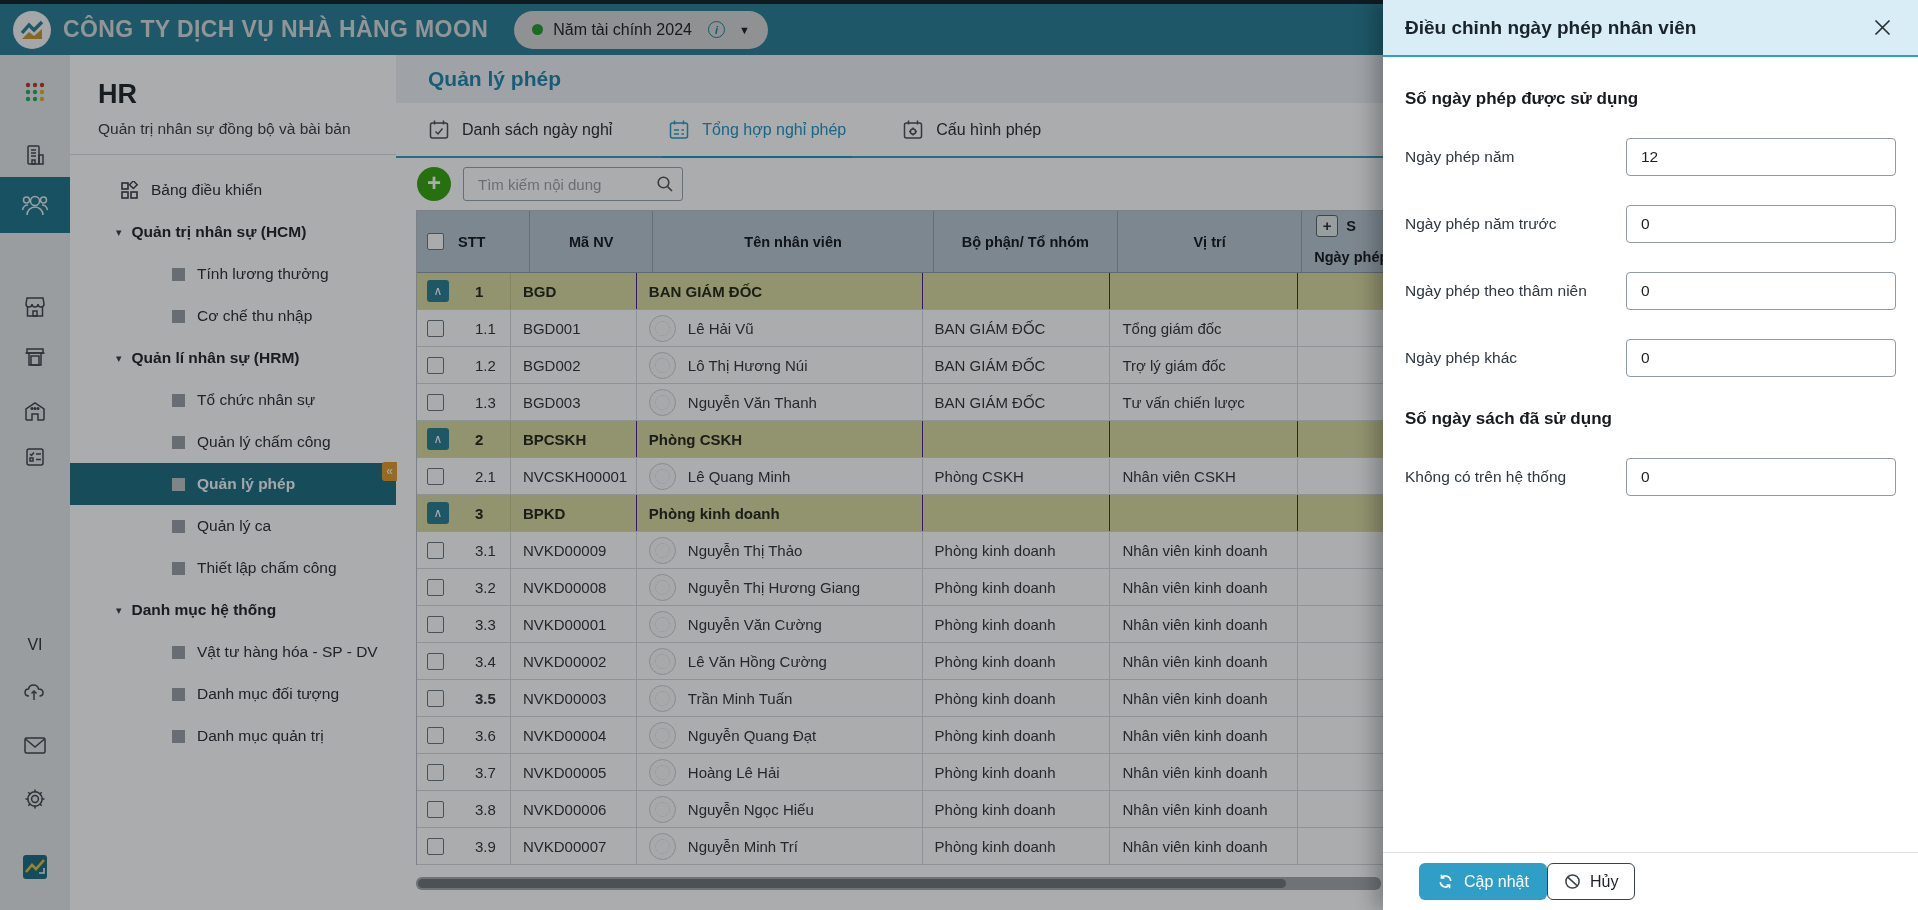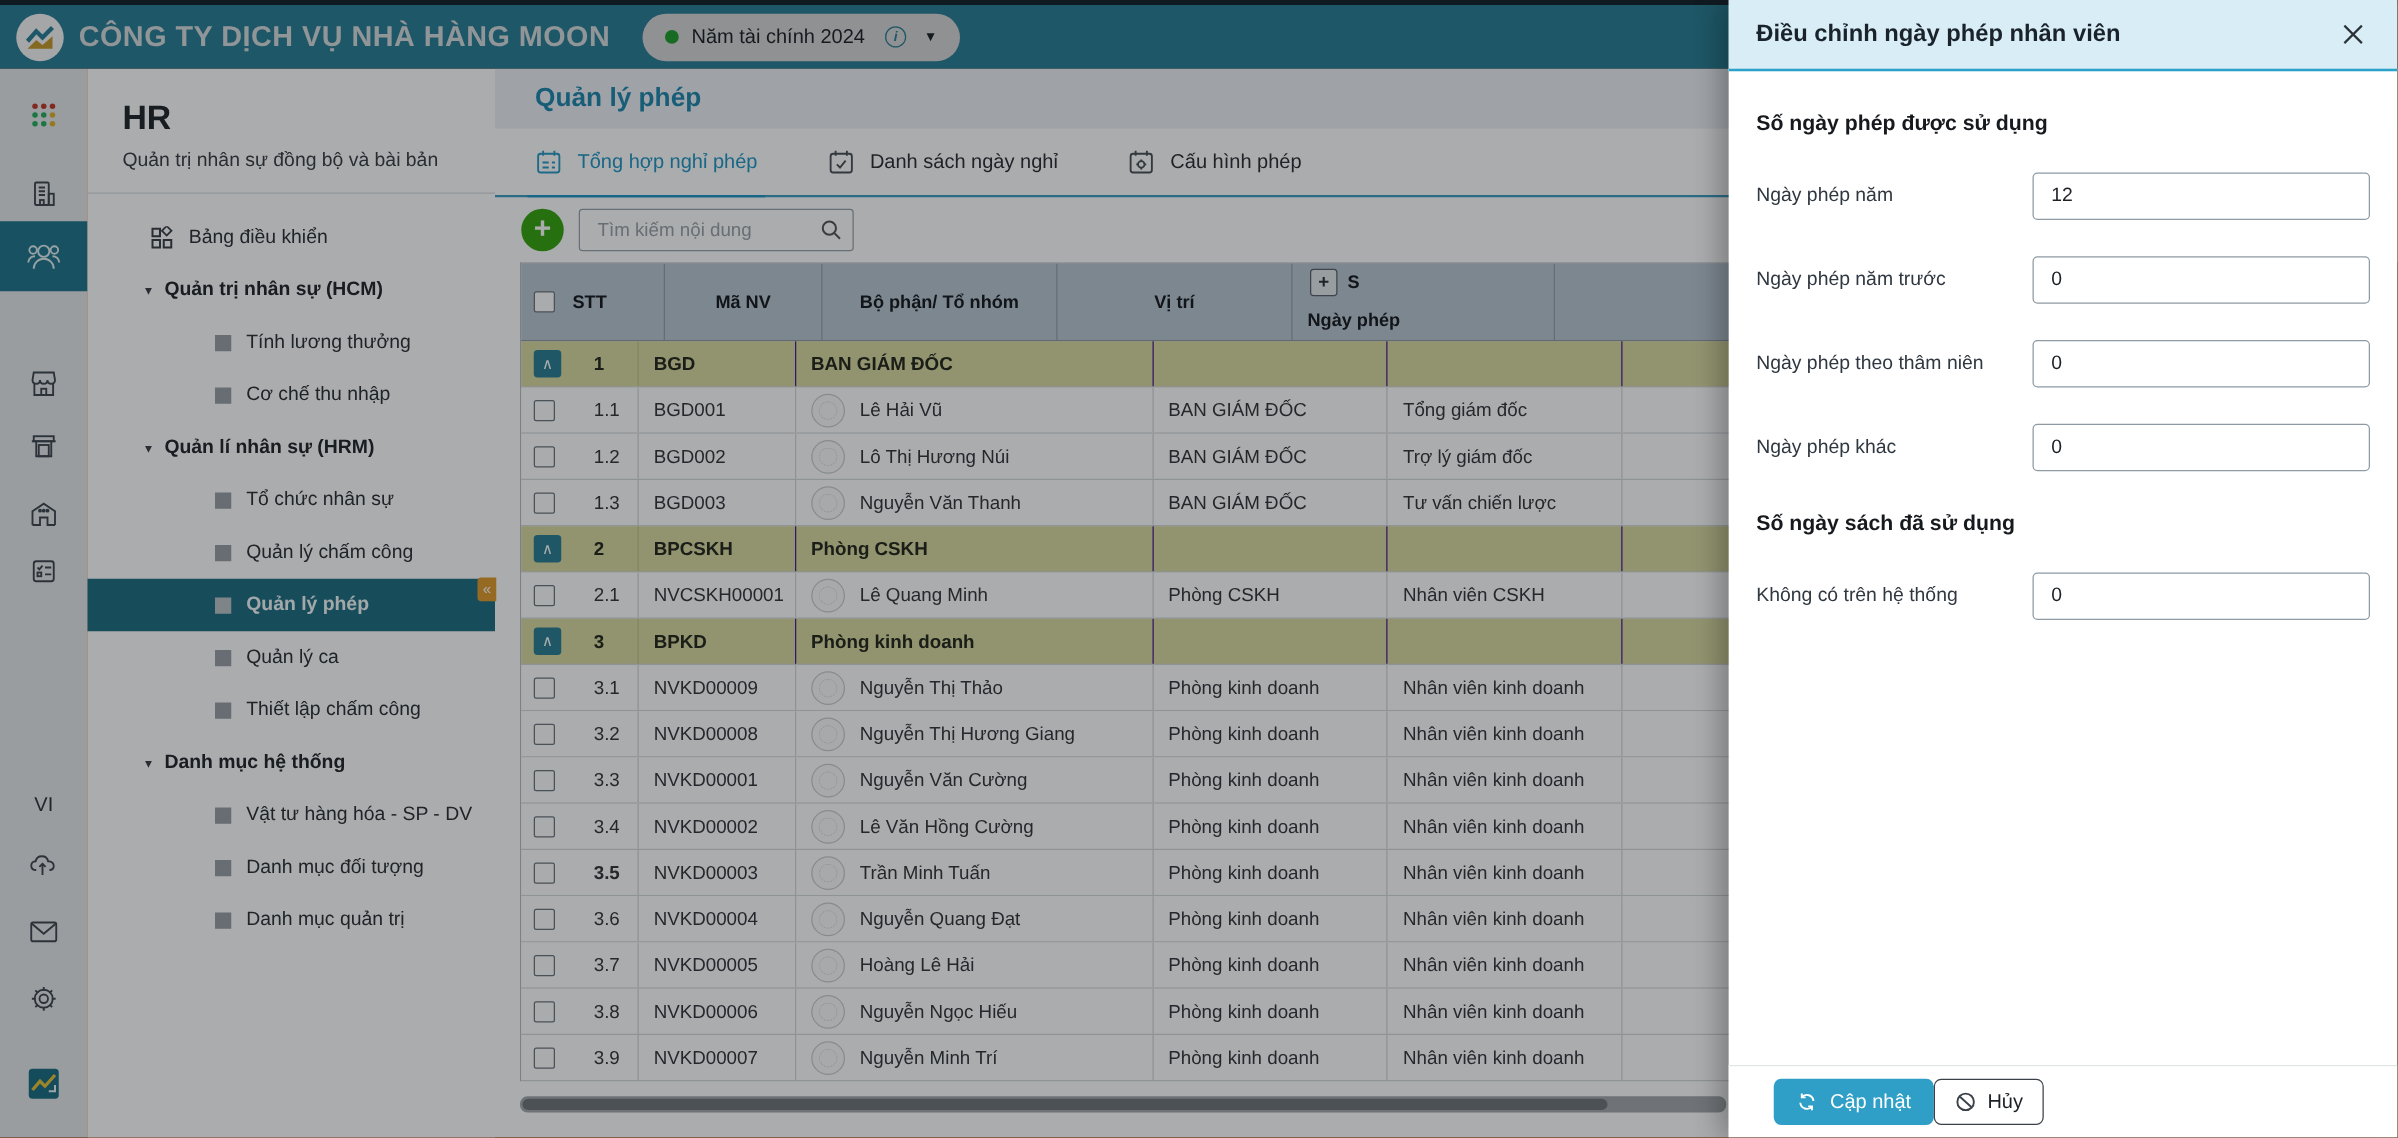--- a/index.html
+++ b/index.html
@@ -1,17 +1,17 @@
 <!DOCTYPE html>
 <html><head>
 <meta charset="utf-8">
 <style>
   html,body{margin:0;padding:0;background:#222;}
   *{box-sizing:border-box;font-family:"Liberation Sans","DejaVu Sans",sans-serif;}
-  .stage{position:relative;width:1918px;height:910px;background:#f97316;overflow:hidden;}
+  .stage{position:relative;width:1918px;height:910px;background:#8b5cf6;overflow:hidden;}
 
   
   .topstrip{position:absolute;left:0;top:0;width:100%;height:4px;background:#15232b;z-index:5;}
   .topbar{position:absolute;left:0;top:4px;width:100%;height:51px;background:#2a7e95;display:flex;align-items:center;z-index:5;}
   .logo-circle{width:38px;height:38px;border-radius:50%;background:#f4f6f7;margin-left:13px;display:flex;align-items:center;justify-content:center;}
   .company{margin-left:12px;font-size:23px;font-weight:bold;color:#d7dcdf;letter-spacing:.4px;}
   .fiscal-pill{margin-left:26px;height:38px;border-radius:19px;background:#d5d7d8;display:flex;align-items:center;padding:0 18px;gap:10px;cursor:pointer;}
   .dot-green{width:11px;height:11px;border-radius:50%;background:#1f9d2c;}
   .fiscal-label{font-size:16px;color:#1d2126;}
   .info-ic{width:17px;height:17px;border-radius:50%;border:1.6px solid #2a7e95;color:#2a7e95;font-size:11px;font-weight:bold;display:flex;align-items:center;justify-content:center;margin-left:6px;font-style:italic;}
@@ -286,40 +286,40 @@
         </div>
       </div>
   </div>
   <div class="collapse-handle">«</div>
 
   <div class="main">
     <div class="titlebar">
       <div class="page-title">Quản lý phép</div>
     </div>
     <div class="tabsrow">
+      <div class="tab">
+        <svg width="22" height="22" viewBox="0 0 22 22">
+            <rect x="2.5" y="4" width="17" height="15" rx="2"></rect>
+            <line x1="6.5" y1="1.5" x2="6.5" y2="5.5"></line>
+            <line x1="15.5" y1="1.5" x2="15.5" y2="5.5"></line>
+            <path d="M7.5 12.5 L10 15 L14.5 9.5"></path>
+          </svg>
+        <span>Danh sách ngày nghỉ</span>
+      </div>
       <div class="tab active">
         <svg width="22" height="22" viewBox="0 0 22 22">
             <rect x="2.5" y="4" width="17" height="15" rx="2"></rect>
             <line x1="6.5" y1="1.5" x2="6.5" y2="5.5"></line>
             <line x1="15.5" y1="1.5" x2="15.5" y2="5.5"></line>
             <line x1="6" y1="11" x2="11" y2="11"></line>
             <line x1="6" y1="15" x2="11" y2="15"></line>
             <line x1="13.5" y1="11" x2="16" y2="11"></line>
             <line x1="13.5" y1="15" x2="16" y2="15"></line>
           </svg>
         <span>Tổng hợp nghỉ phép</span>
-      </div>
-      <div class="tab">
-        <svg width="22" height="22" viewBox="0 0 22 22">
-            <rect x="2.5" y="4" width="17" height="15" rx="2"></rect>
-            <line x1="6.5" y1="1.5" x2="6.5" y2="5.5"></line>
-            <line x1="15.5" y1="1.5" x2="15.5" y2="5.5"></line>
-            <path d="M7.5 12.5 L10 15 L14.5 9.5"></path>
-          </svg>
-        <span>Danh sách ngày nghỉ</span>
       </div>
       <div class="tab">
         <svg width="22" height="22" viewBox="0 0 22 22">
             <rect x="2.5" y="4" width="17" height="15" rx="2"></rect>
             <line x1="6.5" y1="1.5" x2="6.5" y2="5.5"></line>
             <line x1="15.5" y1="1.5" x2="15.5" y2="5.5"></line>
             <circle cx="11" cy="12.5" r="2.6"></circle>
             <line x1="11" y1="8.5" x2="11" y2="9.9"></line>
             <line x1="11" y1="15.1" x2="11" y2="16.5"></line>
             <line x1="7" y1="12.5" x2="8.4" y2="12.5"></line>
@@ -341,20 +341,23 @@
 
     <div class="table">
       <div class="t-head">
         <div class="h-cell h-first" style="width:115px">
           <span class="checkbox"></span>
           <span>STT</span>
         </div>
         <div class="h-cell" style="width:126px">
             <span>Mã NV</span>
           </div>
+        <div class="h-cell" style="width:286px">
+            <span>Tên nhân viên</span>
+          </div>
         <div class="h-cell" style="width:188px">
             <span>Bộ phận/ Tổ nhóm</span>
           </div>
         <div class="h-cell" style="width:188px">
             <span>Vị trí</span>
           </div>
         <div class="h-cell h-last" style="width:210px">
           <div class="h-last-top">
             <span class="plus-box">+</span>
             <span>S</span>

